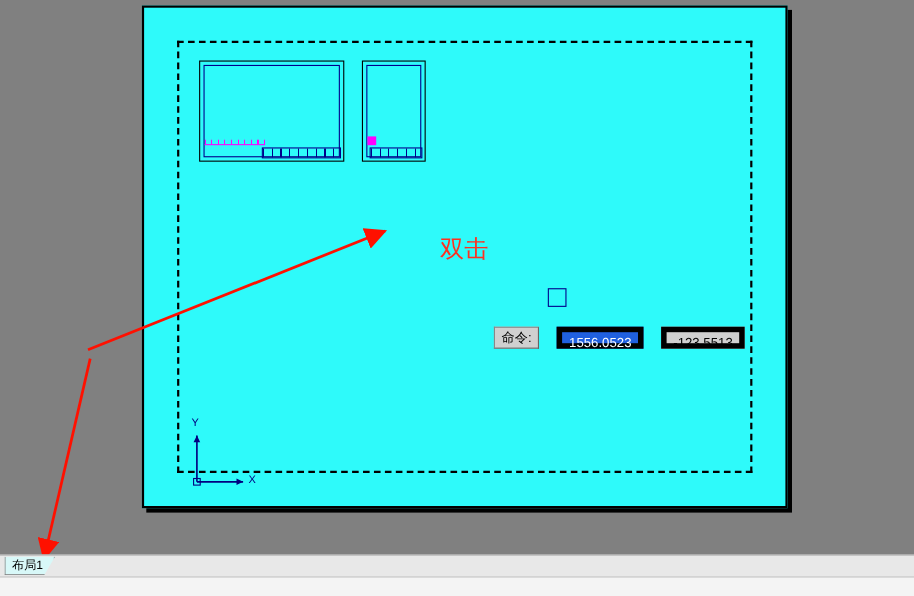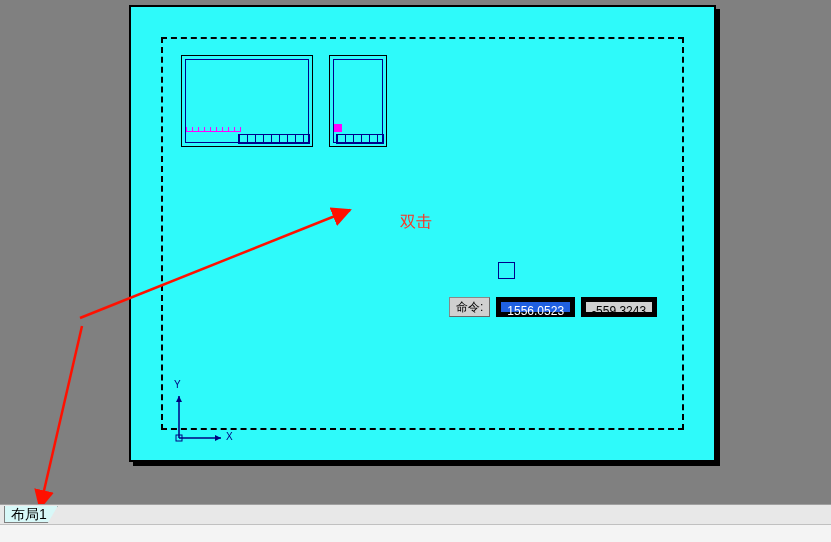--- a/index.html
+++ b/index.html
@@ -88,21 +88,21 @@
     left:367px; top:255px;
     width:15px; height:15px;
     border:1px solid #00008b;
   }
   
   .cmd-group {
     position:absolute;
     left:318px; top:290px;
     height:20px;
     display:flex;
-    gap:6px;
+    gap:16px;
     align-items:stretch;
     font-size:12px;
   }
   .cmd-label {
     background:#d0d0d0;
     border:1px solid #888;
     border-bottom-color:#666;
     border-right-color:#666;
     padding:2px 6px;
     color:#000;
@@ -121,21 +121,21 @@
     color:#fff;
   }
   .cmd-val.ro {
     background:#d0d0d0;
   }
   
   .anno {
     position:absolute;
     left:400px; top:212px;
     color:#ff3020;
-    font-size:16px;
+    font-size:22px;
     font-family:SimSun, serif;
   }
   
   .arrow-svg {
     position:absolute;
     left:0; top:0;
     width:831px; height:542px;
     pointer-events:none;
   }
   
@@ -160,21 +160,21 @@
     top:504px;
     height:20px;
     background:#e8e8e8;
     border-top:1px solid #a0a0a0;
   }
   .tab {
     position:absolute;
     left:4px; top:1px;
     height:16px;
     padding:0 10px 0 6px;
-    font-size:14px;
+    font-size:11px;
     line-height:16px;
     color:#000;
     background:#fefefe;
     border:1px solid #808080;
     border-top:none;
     clip-path: polygon(0 0, 100% 0, calc(100% - 10px) 100%, 0 100%);
   }
   .tab.active {
     background:#d8f8f8;
   }
@@ -207,21 +207,21 @@
     <div class="tb">
       <div class="tb-row" style="width:46px;"></div>
     </div>
   </div>
 
   <div class="cursor-box"></div>
 
   <div class="cmd-group">
     <div class="cmd-label">命令:</div>
     <div class="cmd-val sel">1556.0523</div>
-    <div class="cmd-val ro">-559.3243</div>
+    <div class="cmd-val ro">-123.5513</div>
   </div>
 
   <div class="ucs">
     <svg width="60" height="60" viewBox="0 0 60 60">
       <line x1="8" y1="52" x2="50" y2="52" stroke="#000080" stroke-width="1.5"></line>
       <polygon points="50,52 44,49 44,55" fill="#000080"></polygon>
       <line x1="8" y1="52" x2="8" y2="10" stroke="#000080" stroke-width="1.5"></line>
       <polygon points="8,10 5,16 11,16" fill="#000080"></polygon>
       <rect x="5" y="49" width="6" height="6" fill="none" stroke="#000080"></rect>
     </svg>

